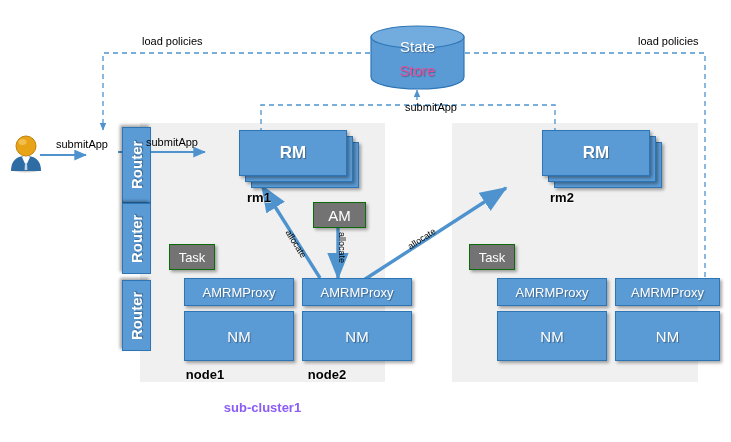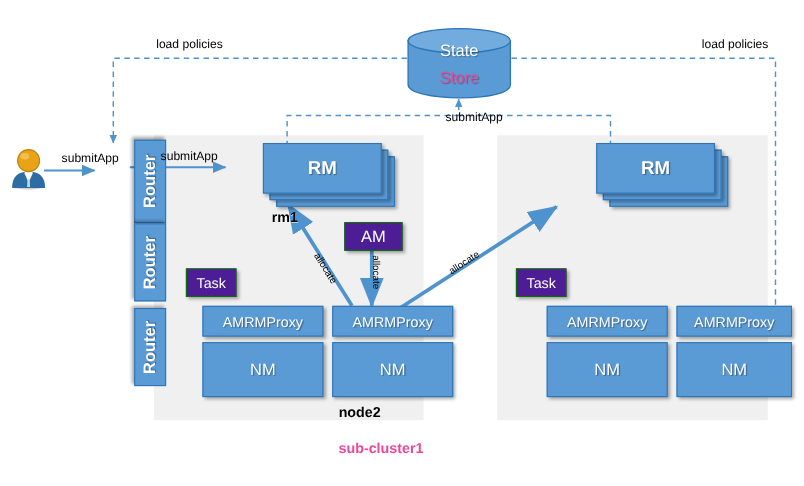--- a/index.html
+++ b/index.html
@@ -10,33 +10,33 @@
   
   .bluebox{
     background:#5B9BD5;border:1px solid #2E75B6;
     box-shadow:2px 2px 3px rgba(0,0,0,0.35);
     color:#ffffff;display:flex;align-items:center;justify-content:center;
     text-align:center;box-sizing:border-box;
     text-shadow:1px 1px 1px rgba(0,0,0,0.35);
     margin-left:34px;
   }
   .greenbox{
-    background:#4c1d95;border:1px solid #0d6b07;
+    background:#737373;border:1px solid #0d6b07;
     box-shadow:2px 2px 3px rgba(0,0,0,0.35);
     color:#ffffff;display:flex;align-items:center;justify-content:center;
     text-align:center;box-sizing:border-box;
   }
   .router{writing-mode:vertical-rl;transform:rotate(180deg);
           font-weight:bold;font-size:15px;letter-spacing:0px;}
 
   .subcluster{background:#F0F0F0;}
 
   .nodelabel{font-weight:bold;font-size:13px;color:#000;text-align:center;
              text-shadow:0.5px 0.5px 0 rgba(255,255,255,0.6);}
-  .sclabel{font-weight:bold;font-size:13px;color:#ec4899;text-align:right;}
+  .sclabel{font-weight:bold;font-size:13px;color:#8b5cf6;text-align:center;}
   .edgelabel{font-size:11px;color:#000;white-space:nowrap;margin-left:20px;}
   .edgelabel-rot{font-size:9px;color:#000;white-space:nowrap;
                  transform-origin:0 0;}
 
   svg.overlay{position:absolute;left:0;top:0;width:731px;height:442px;
               pointer-events:none;}
 </style>
 </head>
 <body>
 
@@ -109,26 +109,28 @@
     <div class="abs bluebox" style="left:6px;top:6px;width:108px;height:46px;"></div>
     <div class="abs bluebox" style="left:0px;top:0px;width:108px;height:46px;font-size:17px;font-weight:bold;">RM</div>
   </div>
   <div class="abs nodelabel" style="left:205px;top:190px;width:108px;">rm1</div>
 
   <div class="abs" style="left:508px;top:130px;width:120px;height:58px;">
     <div class="abs bluebox" style="left:12px;top:12px;width:108px;height:46px;"></div>
     <div class="abs bluebox" style="left:6px;top:6px;width:108px;height:46px;"></div>
     <div class="abs bluebox" style="left:0px;top:0px;width:108px;height:46px;font-size:17px;font-weight:bold;">RM</div>
   </div>
+  <div class="abs nodelabel" style="left:508px;top:190px;width:108px;">rm2</div>
 
   <div class="abs greenbox" style="left:313px;top:202px;width:53px;height:26px;font-size:15px;">AM</div>
 
   <div class="abs greenbox" style="left:169px;top:244px;width:46px;height:26px;font-size:13px;">Task</div>
   <div class="abs bluebox" style="left:150px;top:278px;width:110px;height:28px;font-size:13px;">AMRMProxy</div>
   <div class="abs bluebox" style="left:150px;top:311px;width:110px;height:50px;font-size:15px;">NM</div>
+  <div class="abs nodelabel" style="left:150px;top:367px;width:110px;">node1</div>
 
   <div class="abs bluebox" style="left:268px;top:278px;width:110px;height:28px;font-size:13px;">AMRMProxy</div>
   <div class="abs bluebox" style="left:268px;top:311px;width:110px;height:50px;font-size:15px;">NM</div>
   <div class="abs nodelabel" style="left:272px;top:367px;width:110px;">node2</div>
 
   <div class="abs greenbox" style="left:469px;top:244px;width:46px;height:26px;font-size:13px;">Task</div>
   <div class="abs bluebox" style="left:463px;top:278px;width:110px;height:28px;font-size:13px;">AMRMProxy</div>
   <div class="abs bluebox" style="left:463px;top:311px;width:110px;height:50px;font-size:15px;">NM</div>
 
   <div class="abs bluebox" style="left:581px;top:278px;width:105px;height:28px;font-size:13px;">AMRMProxy</div>

